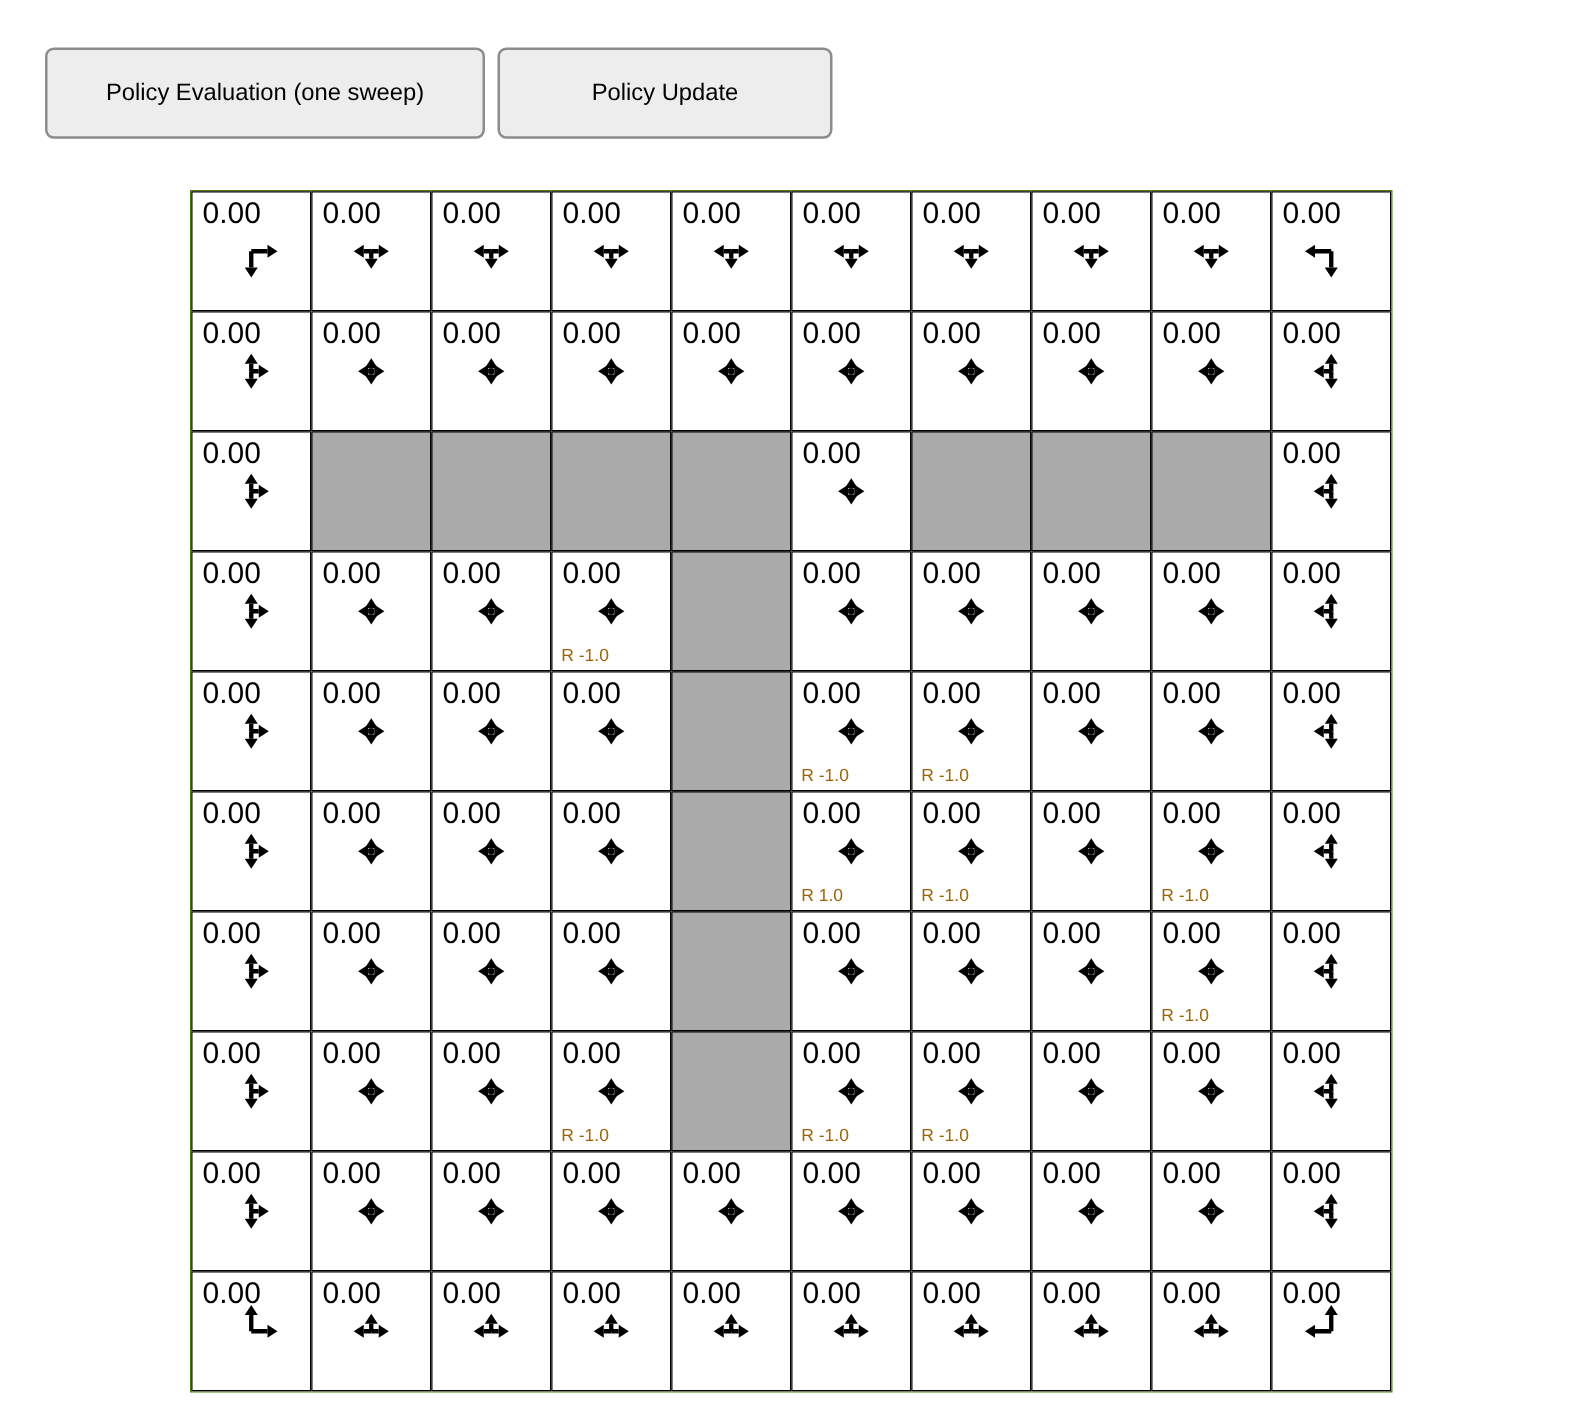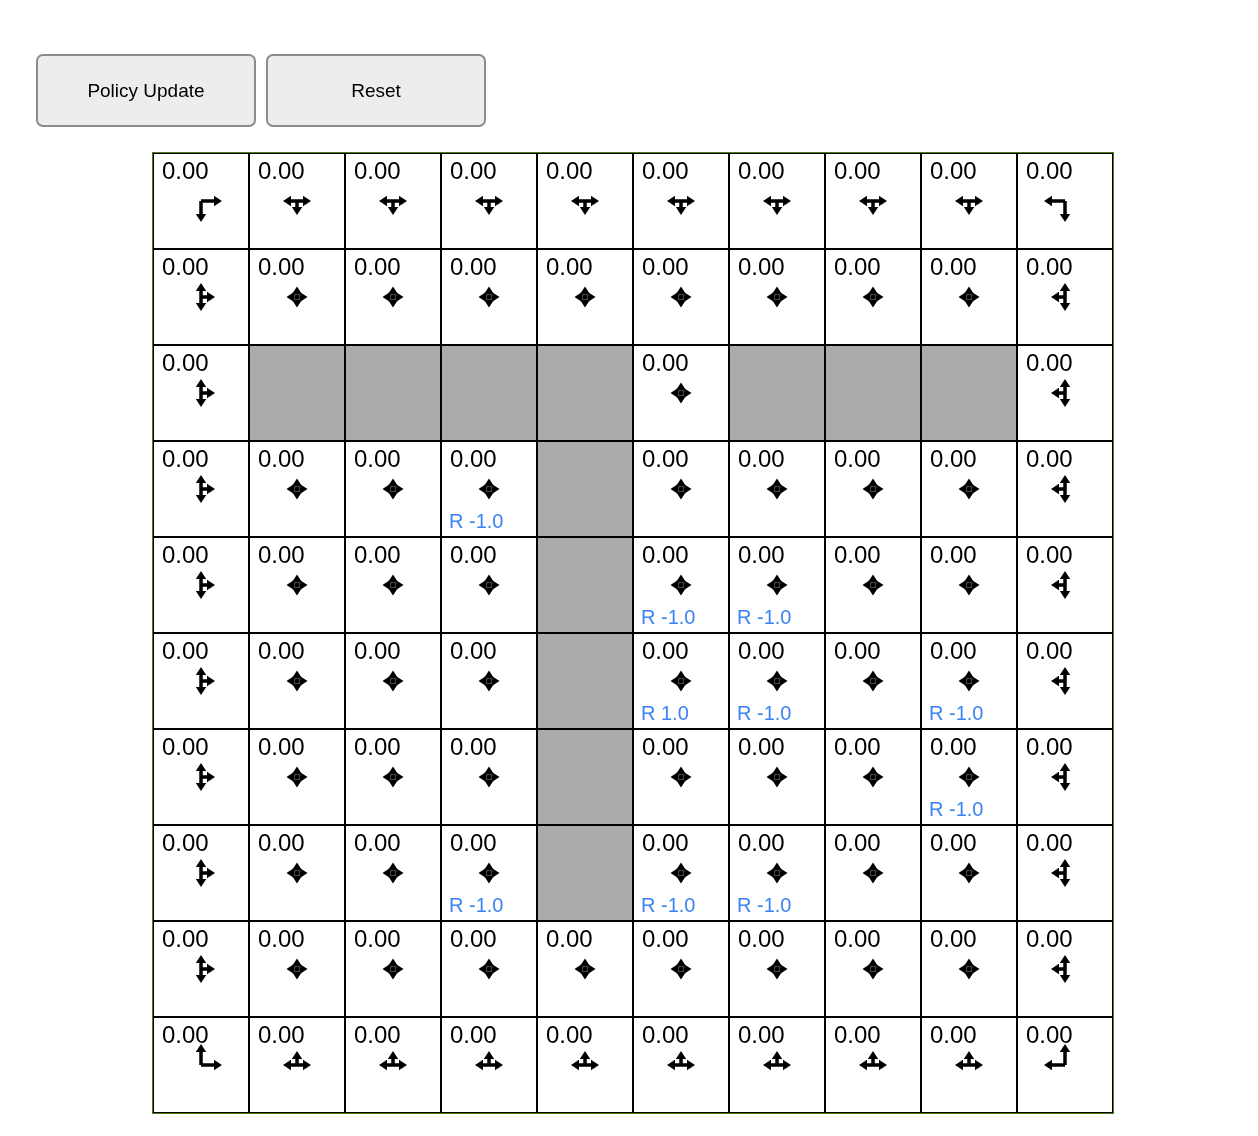--- a/index.html
+++ b/index.html
@@ -8,45 +8,45 @@
     font-family:"Liberation Sans",sans-serif;color:#000;
   }
   .toolbar{position:absolute;left:36px;top:38px;display:flex;gap:10px;}
   .btn{
     height:73px;background:#ededed;border:2px solid #8c8c8c;border-radius:7px;
     font-family:"Liberation Sans",sans-serif;font-size:19px;color:#000;
     display:flex;align-items:center;justify-content:center;
     padding:0 10px;box-sizing:border-box;cursor:pointer;white-space:nowrap;
   }
   .btn.wide{width:352px;}
-  .btn.std{width:220px;margin-top:16px;}
+  .btn.std{width:268px;}
   .board{
     position:absolute;left:152px;top:152px;
     display:grid;grid-template-columns:repeat(10,96px);grid-auto-rows:96px;
     border:1px solid #4d7c0f;background:#fff;
   }
   .cell{
     position:relative;box-sizing:border-box;border:1px solid #000;background:#fff;
   }
   .cell.wall{background:#aaaaaa;}
   .val{
     position:absolute;top:5px;left:8px;font-size:24px;line-height:1;color:#000;
     letter-spacing:0;
   }
   .reward{
-    position:absolute;bottom:5px;left:7px;font-size:20px;line-height:1;color:#3b82f6;
+    position:absolute;bottom:5px;left:7px;font-size:14px;line-height:1;color:#a16207;
   }
   svg.arrows{position:absolute;left:0;top:0;pointer-events:none;}
 </style>
 </head>
 <body>
 
 <div class="toolbar">
+  <button class="btn wide">Policy Evaluation (one sweep)</button>
   <button class="btn std">Policy Update</button>
-  <button class="btn std">Reset</button>
 </div>
 
 <div class="board" id="board">
     <div class="cell">
       <div class="val">0.00</div>
       <svg width="94" height="94" viewBox="0 0 94 94" class="arrows">
         <line x1="47" y1="47" x2="47" y2="60" stroke="#000000" stroke-width="3.5"></line>
         <polygon points="47,68 41.8,60 52.2,60" fill="#000000"></polygon>
         <line x1="47" y1="47" x2="60" y2="47" stroke="#000000" stroke-width="3.5"></line>
         <polygon points="68,47 60,52.2 60,41.8" fill="#000000"></polygon>

